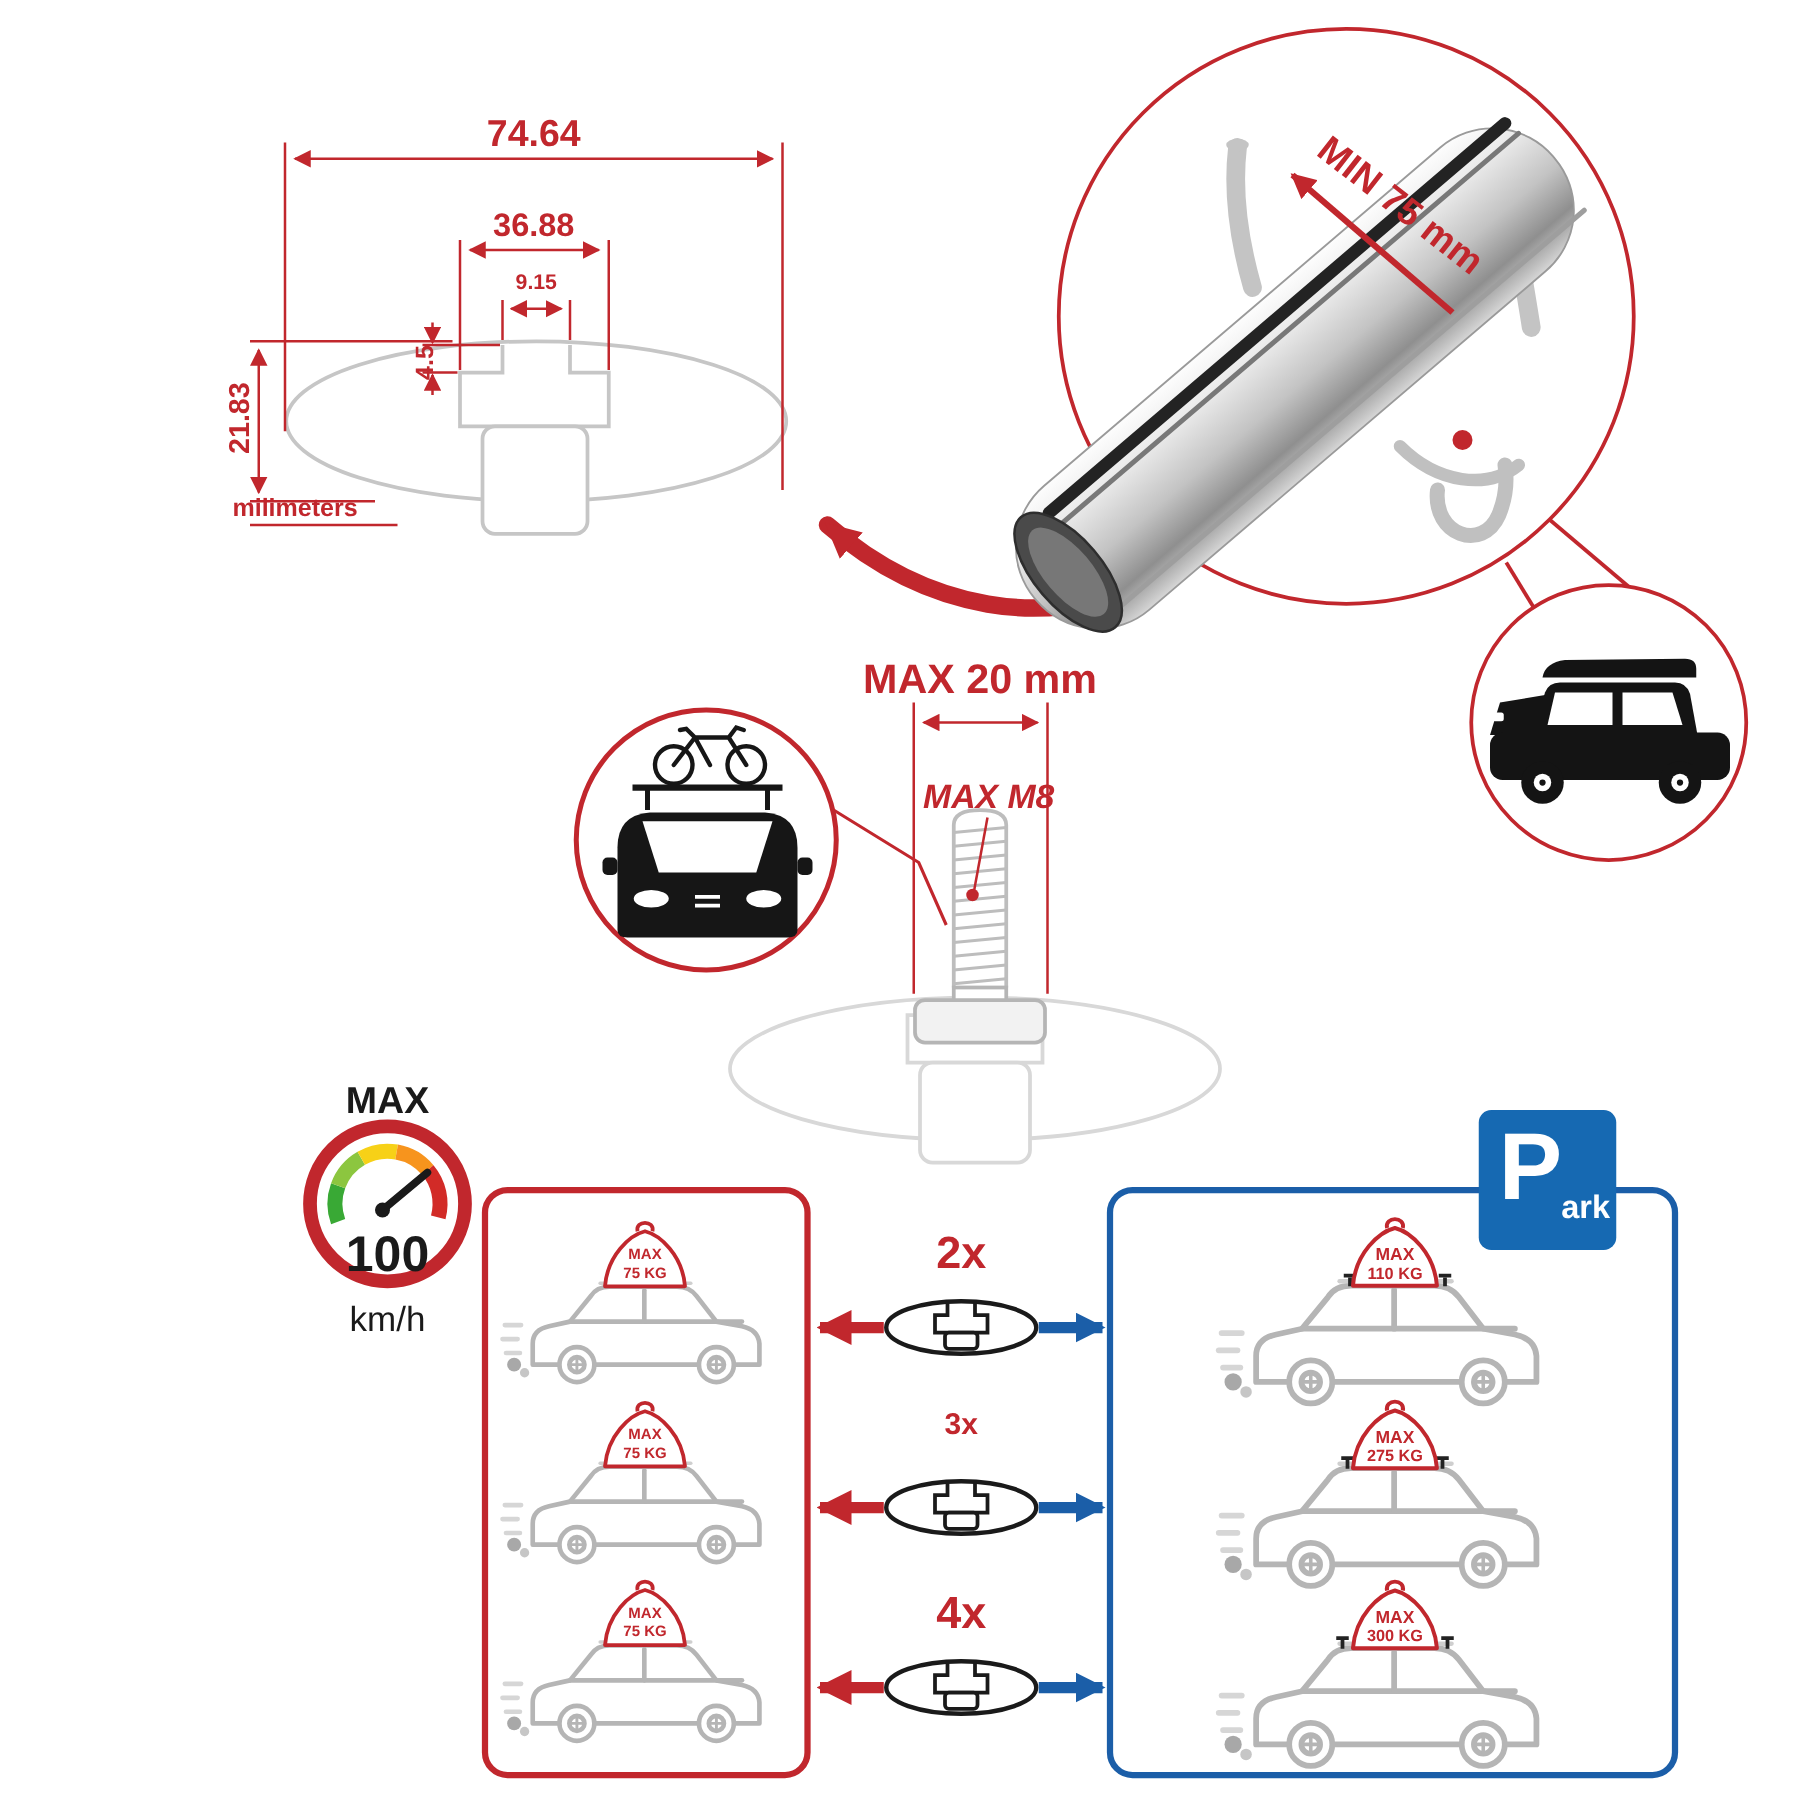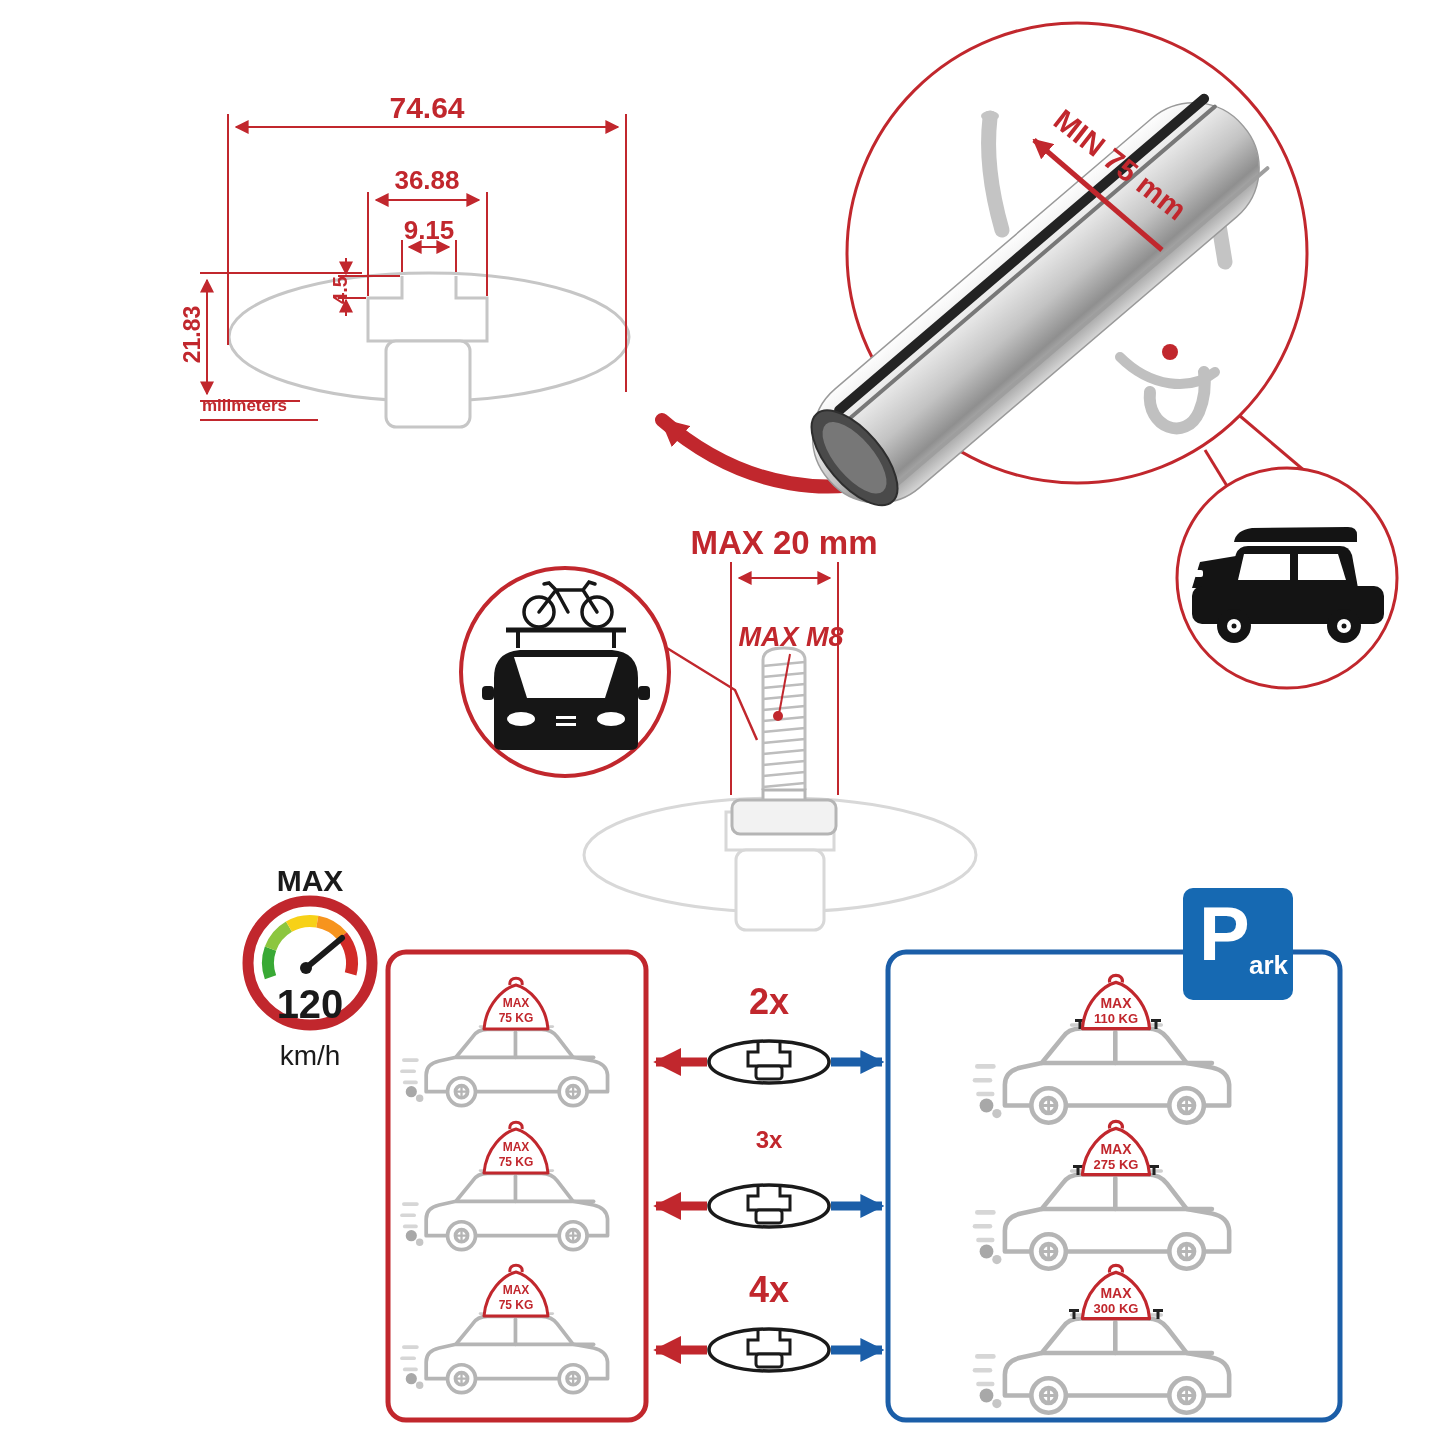--- a/index.html
+++ b/index.html
@@ -274,32 +274,32 @@
     <line x1="831" y1="1206" x2="882" y2="1206" stroke="#1b5ea8" stroke-width="9" marker-end="url(#bigBlueE)"></line>
     <line x1="707" y1="1350" x2="656" y2="1350" stroke="#c1272d" stroke-width="9" marker-end="url(#bigRedE)"></line>
     <line x1="831" y1="1350" x2="882" y2="1350" stroke="#1b5ea8" stroke-width="9" marker-end="url(#bigBlueE)"></line>
   </g>
 
   <rect x="1183" y="888" width="110" height="112" rx="10" fill="#1669b2"></rect>
 </svg>
 
 <span class="t c" style="left:327px;top:93px;width:200px;font-size:30px;">74.64</span>
 <span class="t c" style="left:352px;top:167px;width:150px;font-size:26px;">36.88</span>
-<span class="t c" style="left:369px;top:217px;width:120px;font-size:26px;">9.15</span>
+<span class="t c" style="left:369px;top:217px;width:120px;font-size:17px;">9.15</span>
 <span class="t c rot-90" style="left:300px;top:280px;width:80px;font-size:20px;">4.5</span>
 <span class="t c rot-90" style="left:147px;top:323px;width:90px;font-size:23px;">21.83</span>
-<span class="t" style="left:202px;top:397px;font-size:17px;">milimeters</span>
+<span class="t" style="left:186px;top:397px;font-size:20px;">milimeters</span>
 
 <span class="t c rot38" style="left:1030px;top:150px;width:180px;font-size:30px;">MIN 75 mm</span>
 
 <span class="t c" style="left:684px;top:526px;width:200px;font-size:33px;">MAX 20 mm</span>
 <span class="t c" style="left:716px;top:624px;width:150px;font-size:27px;font-style:italic;">MAX M8</span>
 
 <span class="t c blk" style="left:250px;top:866px;width:120px;font-size:30px;">MAX</span>
-<span class="t c blk" style="left:250px;top:984px;width:120px;font-size:40px;">120</span>
+<span class="t c blk" style="left:250px;top:984px;width:120px;font-size:40px;">100</span>
 <span class="t c blk thin" style="left:250px;top:1042px;width:120px;font-size:28px;">km/h</span>
 
 <span class="t c" style="left:719px;top:984px;width:100px;font-size:36px;">2x</span>
 <span class="t c" style="left:719px;top:1128px;width:100px;font-size:24px;">3x</span>
 <span class="t c" style="left:719px;top:1272px;width:100px;font-size:36px;">4x</span>
 
 <span class="t c" style="left:477px;top:997px;width:78px;font-size:12px;">MAX</span>
 <span class="t c" style="left:477px;top:1012px;width:78px;font-size:12px;">75 KG</span>
 <span class="t c" style="left:477px;top:1141px;width:78px;font-size:12px;">MAX</span>
 <span class="t c" style="left:477px;top:1156px;width:78px;font-size:12px;">75 KG</span>

